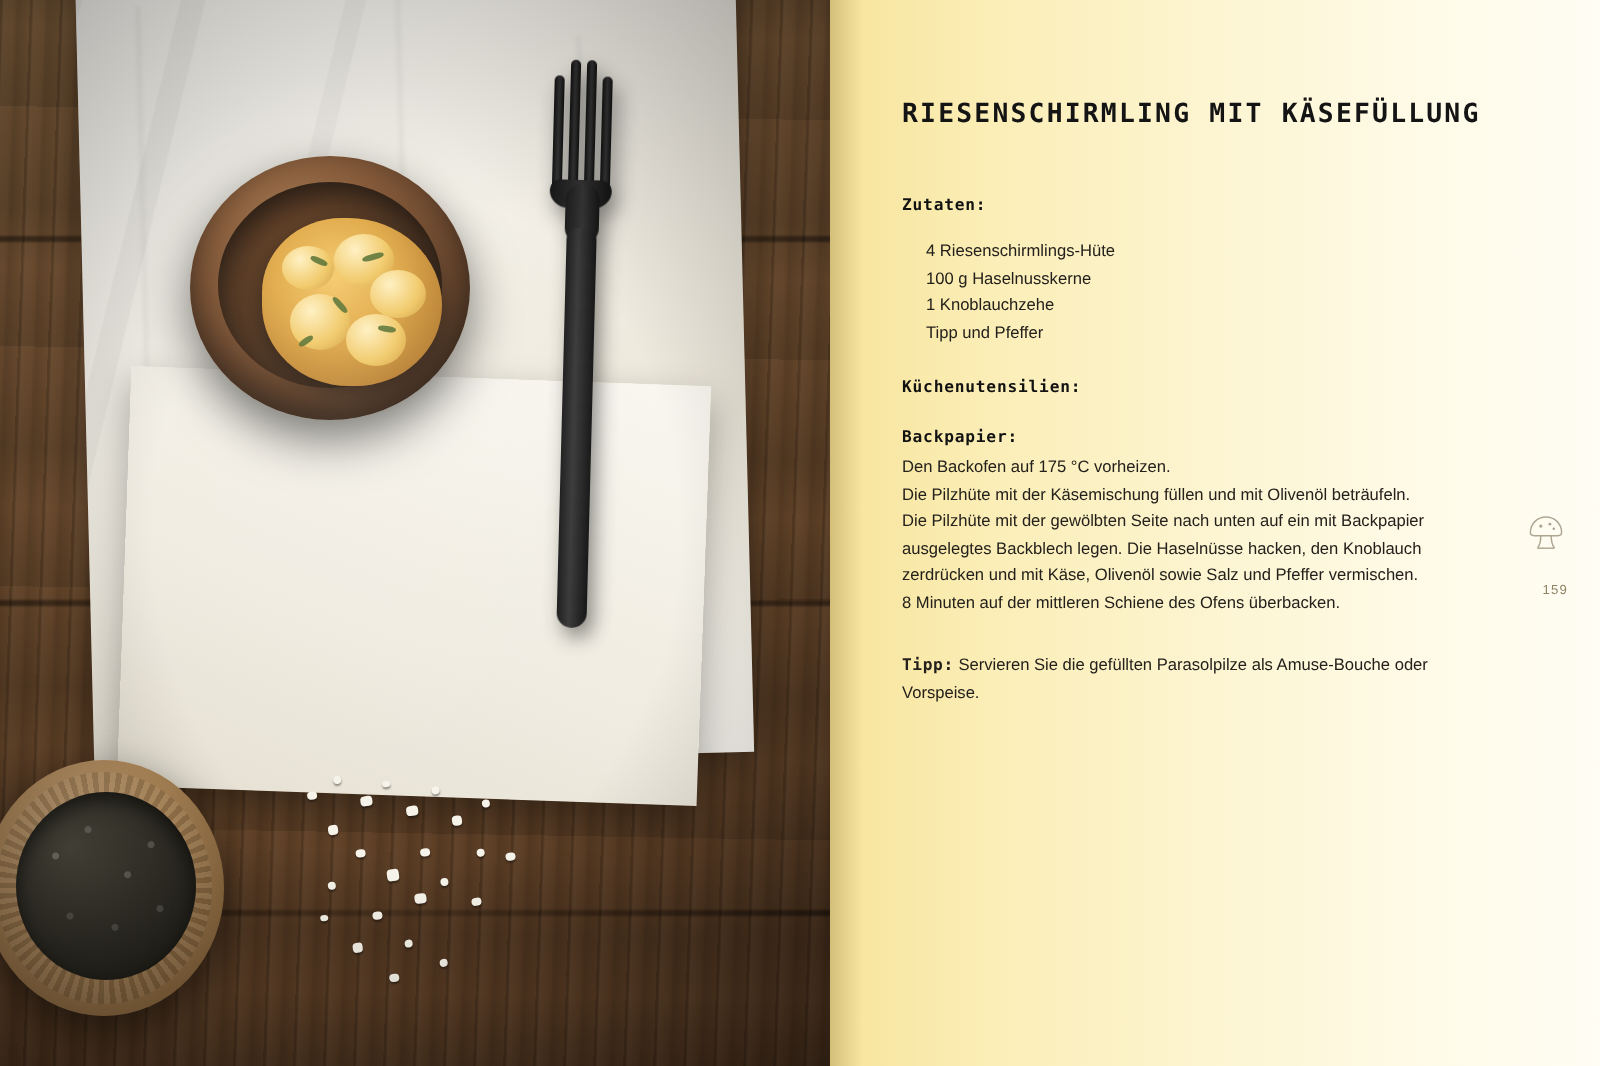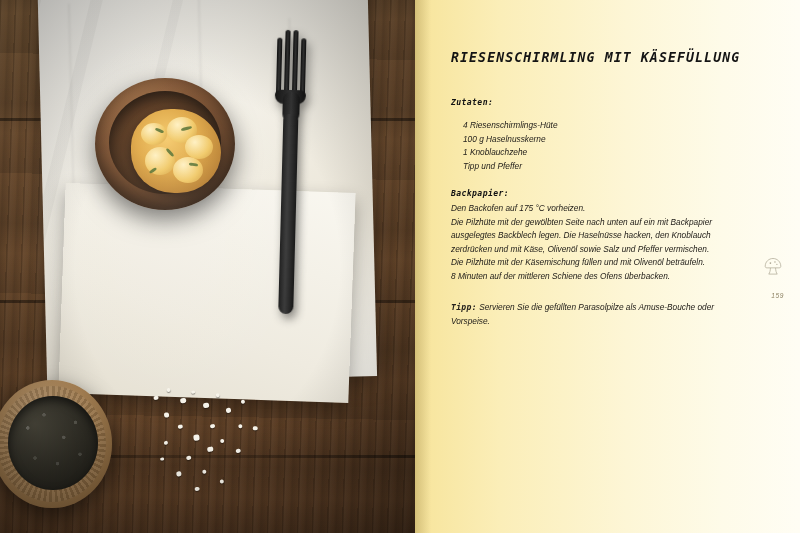--- a/index.html
+++ b/index.html
@@ -7,21 +7,20 @@
     margin: 0; padding: 0;
     width: 800px; height: 533px;
     font-family: "Liberation Sans", sans-serif;
     background: #ffffff;
     overflow: hidden;
   }
   .spread {
     position: relative;
     width: 800px; height: 400px;
     display: flex;
-    font-style: italic;
   }
 
   
   .photo-page {
     position: relative;
     width: 415px; height: 533px;
     overflow: hidden;
     background: #6b4f33;
   }
   
@@ -374,27 +373,28 @@
       <h3>Zutaten:</h3>
       <ul class="plain">
         <li>4 Riesenschirmlings-Hüte</li>
         <li>100 g Haselnusskerne</li>
         <li>1 Knoblauchzehe</li>
         <li>Tipp und Pfeffer</li>
       </ul>
     </div>
 
     <div class="block">
+      <h3>Küchenutensilien:</h3>
     </div>
 
     <div class="block steps">
       <h3>Backpapier:</h3>
       <p>Den Backofen auf 175 °C vorheizen.</p>
+      <p>Die Pilzhüte mit der Käsemischung füllen und mit Olivenöl beträufeln.</p>
       <p>Die Pilzhüte mit der gewölbten Seite nach unten auf ein mit Backpapier ausgelegtes Backblech legen. Die Haselnüsse hacken, den Knoblauch zerdrücken und mit Käse, Olivenöl sowie Salz und Pfeffer vermischen.</p>
-      <p>Die Pilzhüte mit der Käsemischung füllen und mit Olivenöl beträufeln.</p>
       <p>8 Minuten auf der mittleren Schiene des Ofens überbacken.</p>
     </div>
 
     <p class="tip">
       <b>Tipp:</b>
       <span>Servieren Sie die gefüllten Parasolpilze als Amuse-Bouche oder Vorspeise.</span>
     </p>
 
     <svg class="mark-icon" viewBox="0 0 40 40">
       <path d="M8 22c0-7 5.5-12 12-12s12 5 12 12c0 1.6-1 2.4-3 2.4H11c-2 0-3-.8-3-2.4z" fill="none" stroke="#6b6047" stroke-width="1.1"></path>

